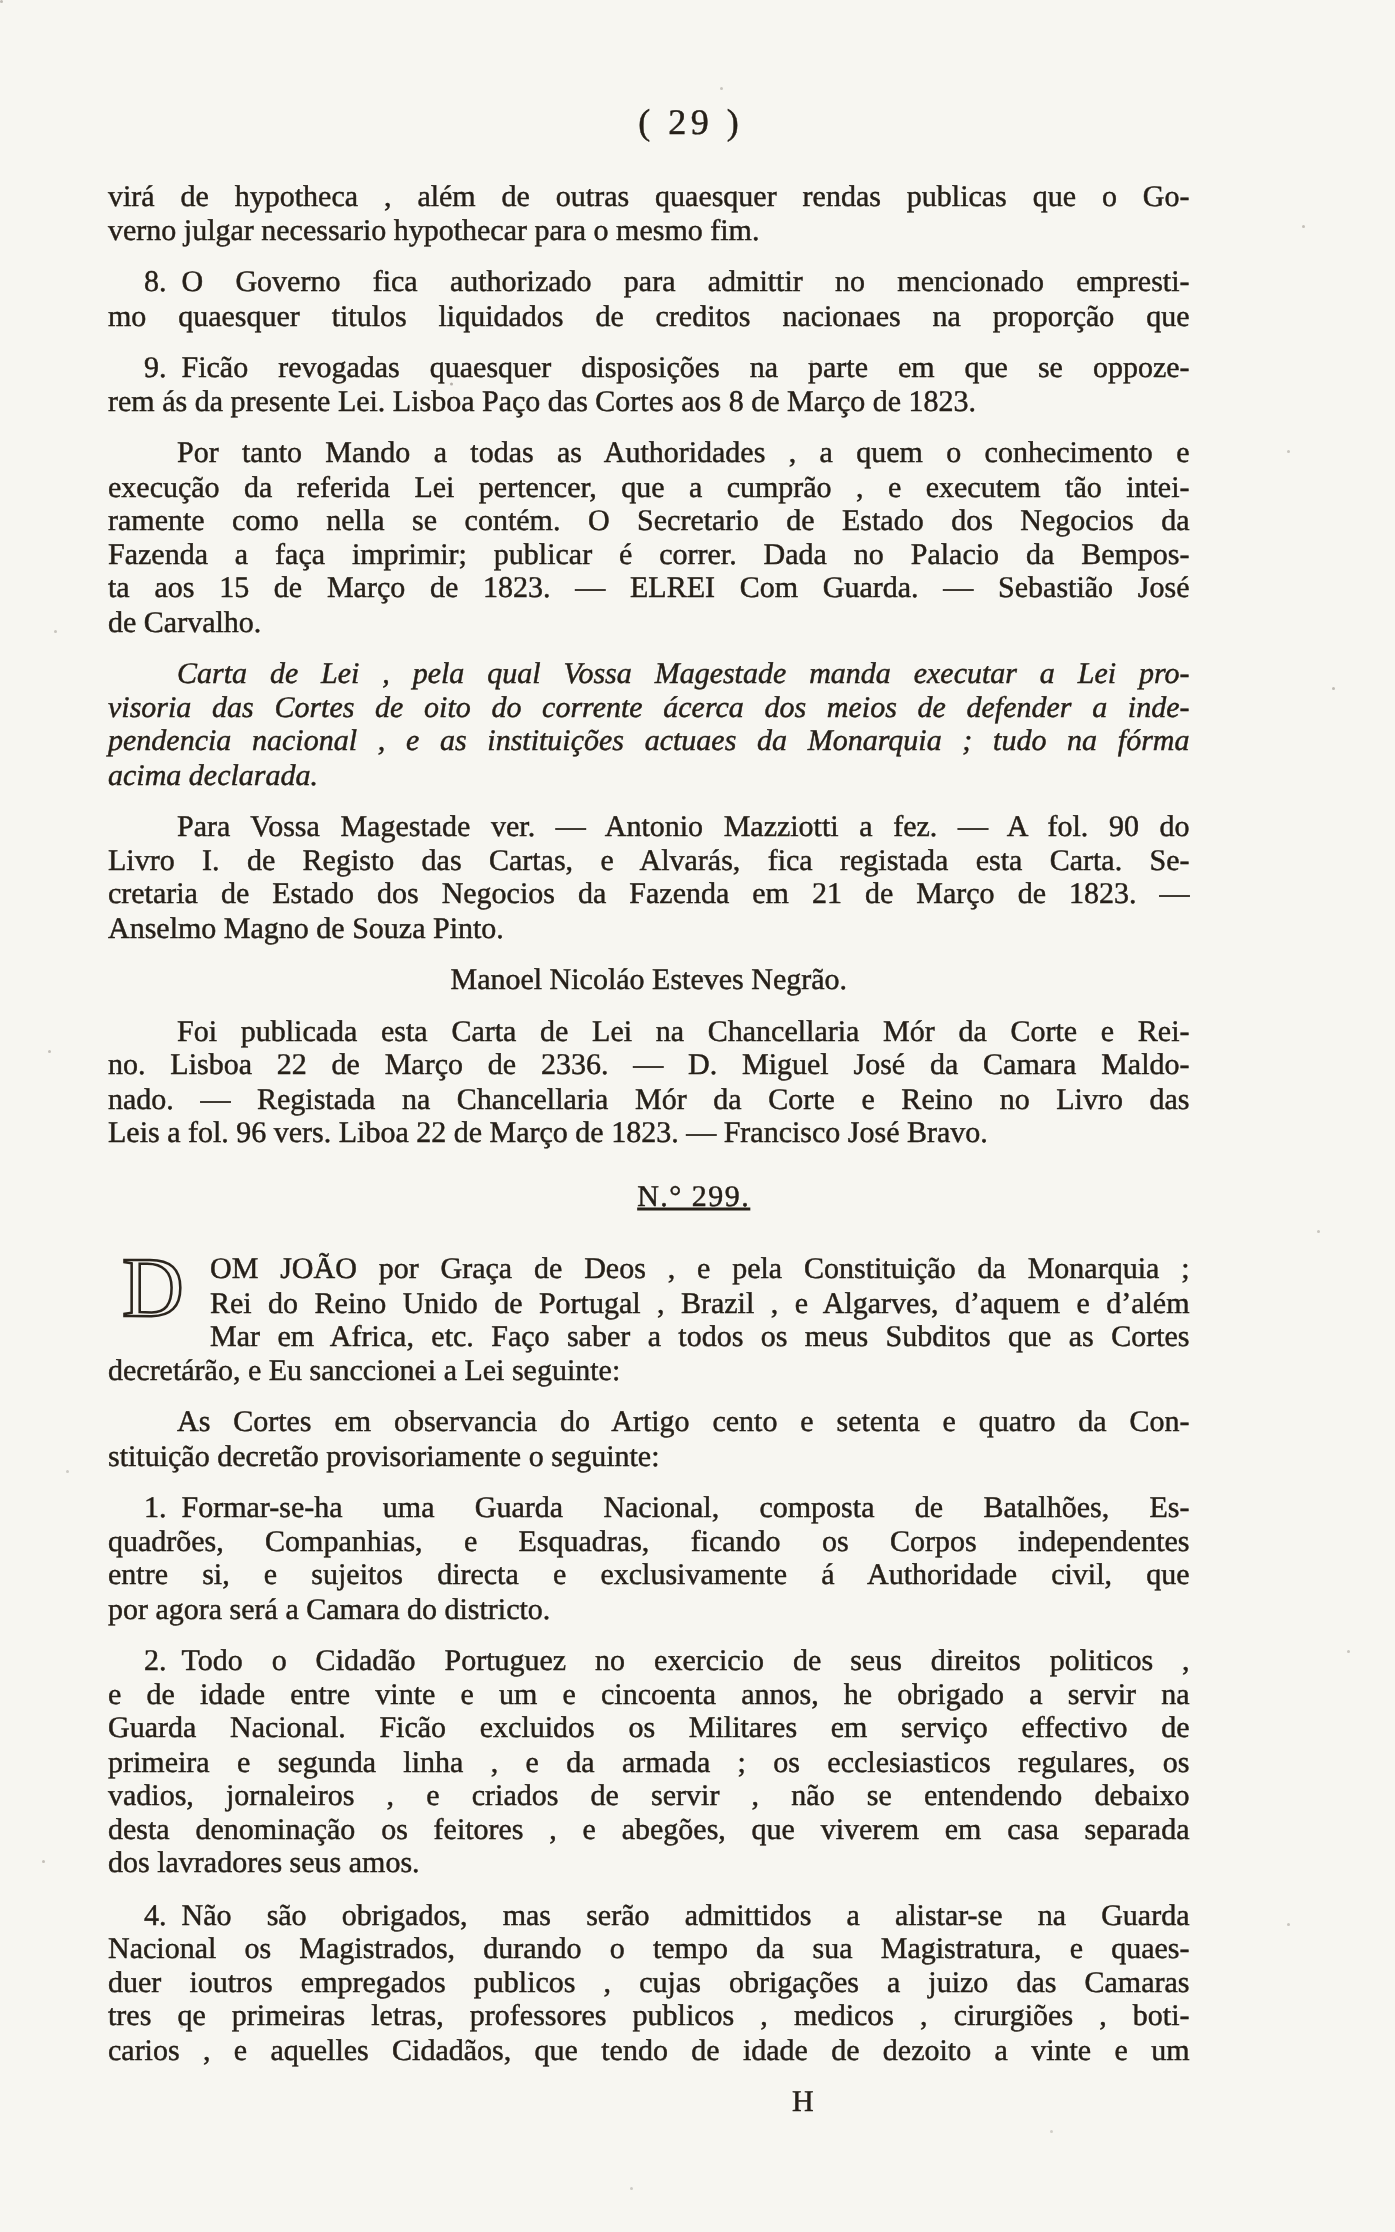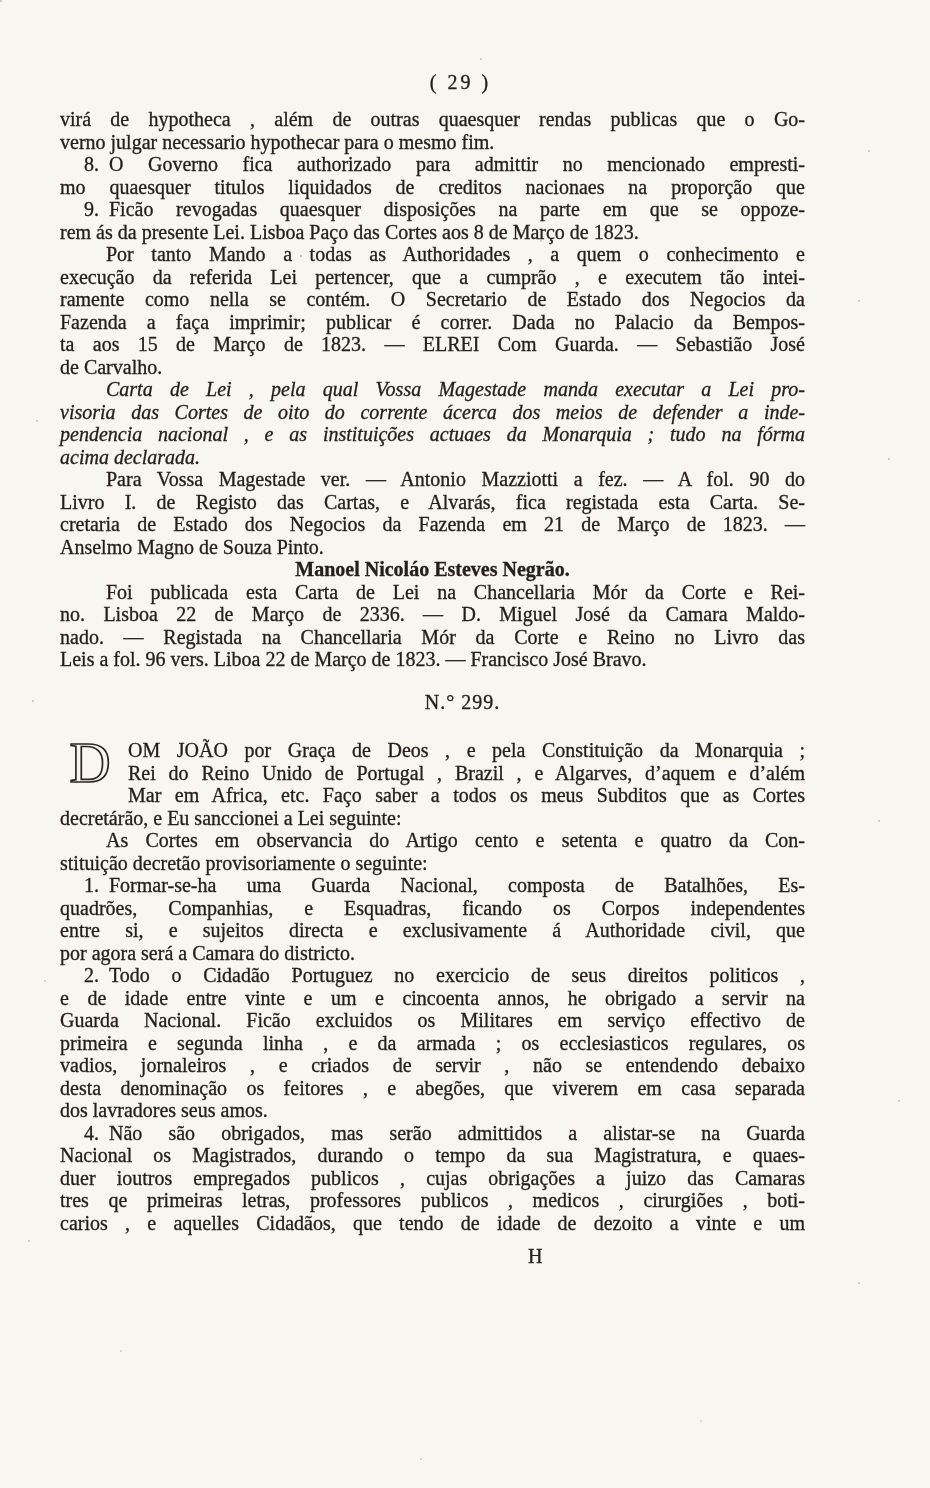--- a/index.html
+++ b/index.html
@@ -9,37 +9,37 @@
     color:#262019;
     font-family:"Liberation Serif","DejaVu Serif",serif;
     position:relative;
     overflow:hidden;
     -webkit-text-stroke:.3px currentColor;
   }
   .page-header{
     position:absolute;top:70px;left:60px;width:745px;
     text-align:center;
     transform:translateX(28px);
-    font-size:20px;letter-spacing:3px;
+    font-size:24px;letter-spacing:3px;
     line-height:24px;
   }
   .text-block{
     position:absolute;top:108px;left:60px;width:745px;
     font-size:20px;line-height:22.5px;
   }
-  .para{margin:0;}
+  .para{margin:12px;}
   .line{text-align:justify;text-align-last:justify;min-height:22.5px;}
   .line.last{text-align-last:auto;}
   .cont .line.first{padding-left:0;}
   .plain .line.first{padding-left:46px;}
   .numbered .line.first{padding-left:24px;}
   .ital{font-style:italic;}
   .ital .line.first{padding-left:46px;}
-  .centered .line{text-align:center;text-align-last:center;font-weight:bold;}
-  .heading{margin:20px 0 26px 0;}
+  .centered .line{text-align:center;text-align-last:center;}
+  .heading{margin:20px 0 26px 0;text-decoration:underline;}
   .heading .line{
     text-align:center;text-align-last:center;
     letter-spacing:1px;transform:translateX(30px);
   }
   .dropcap-letter{
     float:left;
     width:56px;height:45px;
     margin:2px 10px 0 2px;
     font-size:57px;line-height:44px;
     text-align:center;

